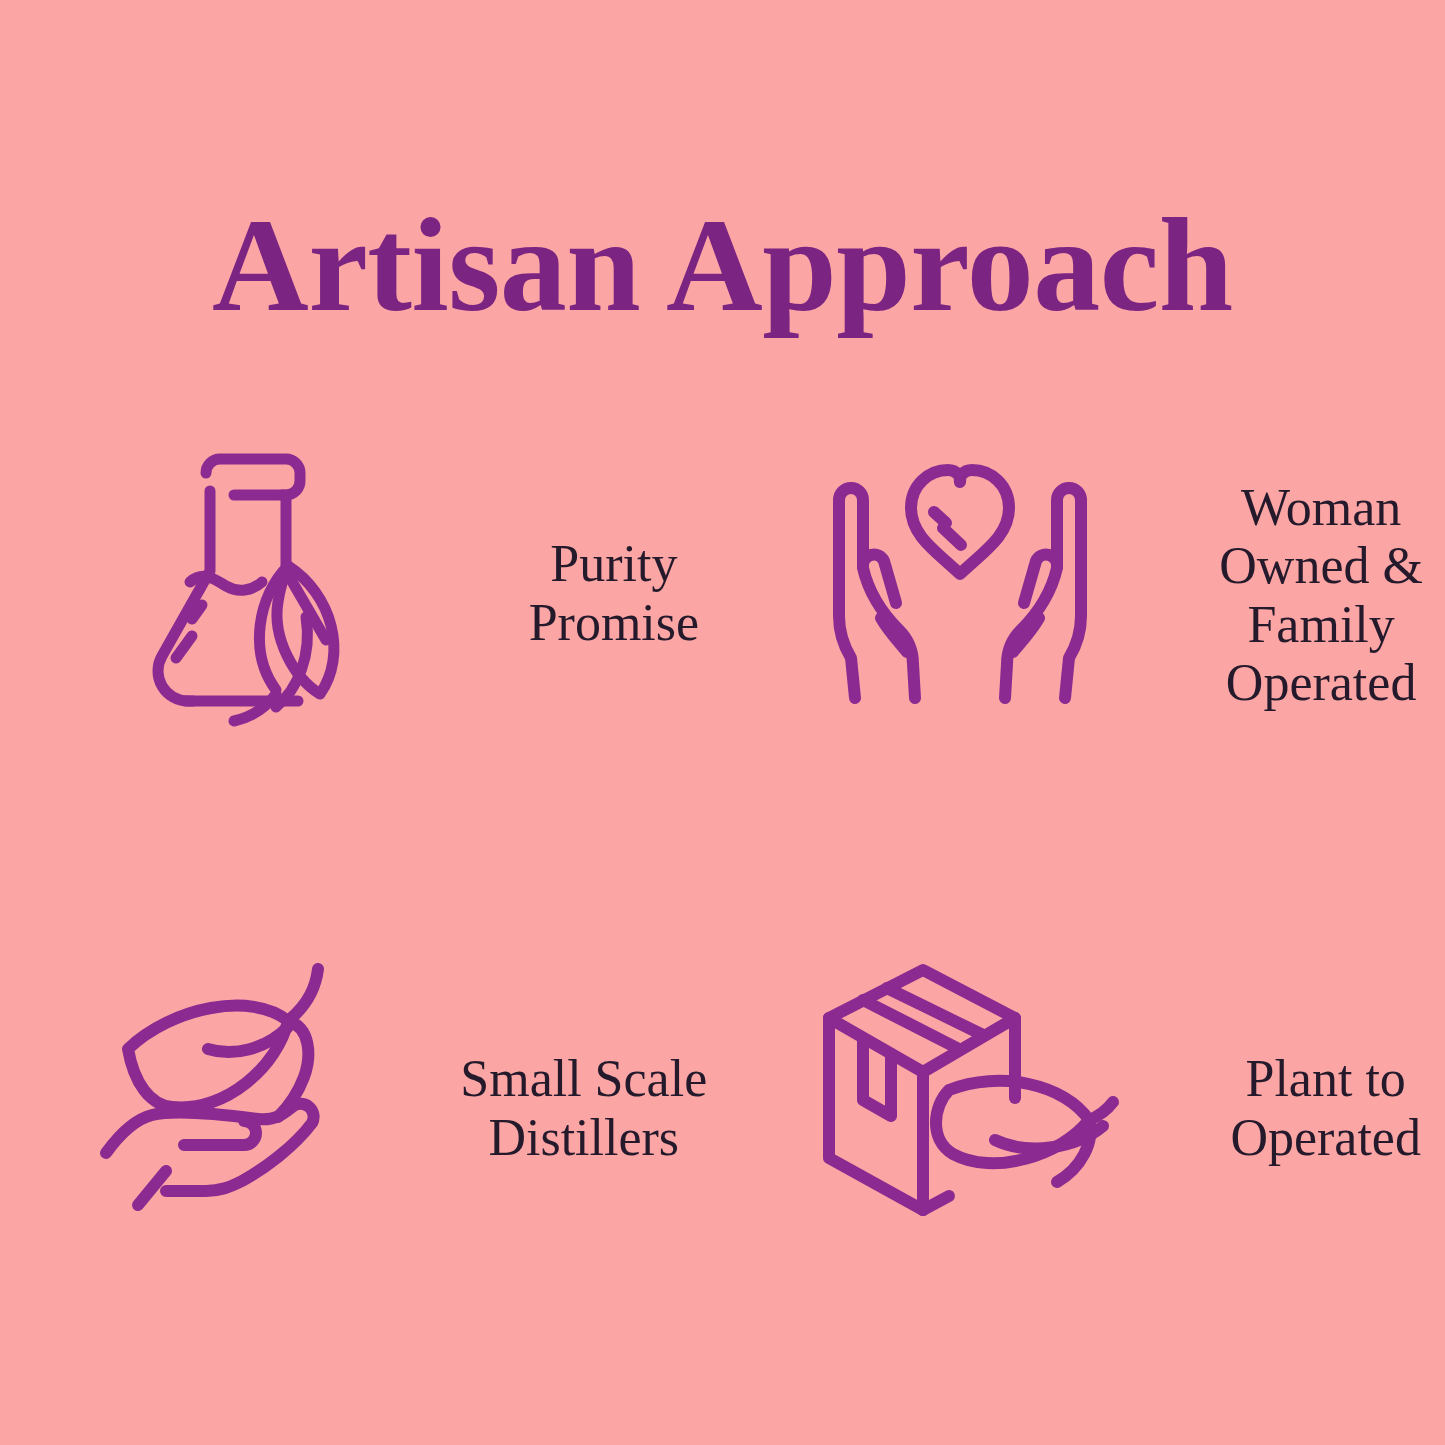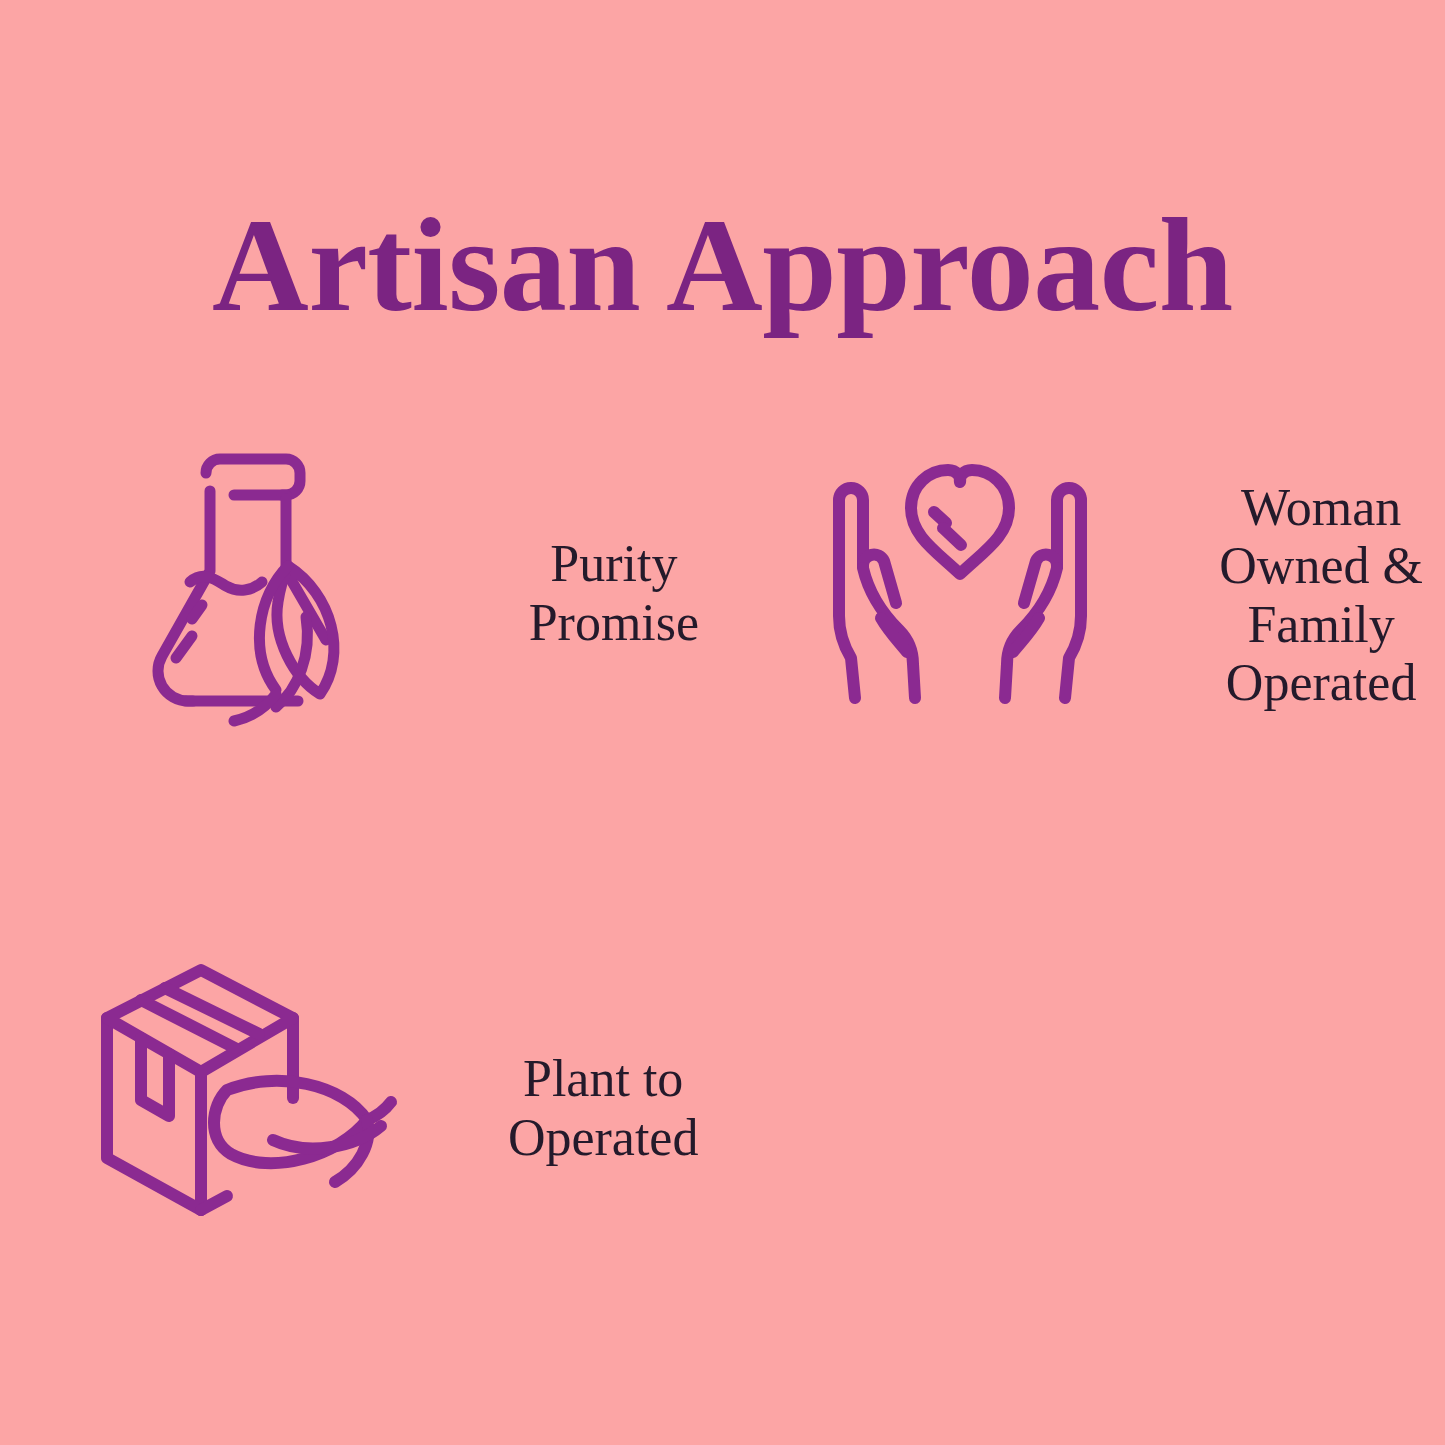--- a/index.html
+++ b/index.html
@@ -155,20 +155,50 @@
           <path d="M266 48 v116 c0 18 -6 32 -12 42 l-4 40"></path>
           <path d="M242 114 a11 11 0 0 0 -21 -5 l-12 42"></path>
           <path d="M242 116 c-6 26 -20 46 -36 62 c-10 10 -14 22 -14 34 l-2 34"></path>
           <path d="M224 166 c-8 14 -18 24 -26 34"></path>
         </svg>
       </div>
       <div class="caption">Woman Owned &amp;
 Family Operated</div>
     </div>
 
+    <div class="cell row2">
+      <div class="icon-wrap">
+        <svg width="260" height="250" viewBox="0 0 260 250" fill="none" stroke="#8b2a91" stroke-width="12" stroke-linecap="round" stroke-linejoin="round">
+
+          <path d="M36 86
+                   c44 -42 124 -58 160 -28
+                   c-10 44 -62 92 -116 86
+                   c-22 -2 -38 -24 -44 -58 z"></path>
+
+          <path d="M196 58 c22 -18 28 -36 30 -52"></path>
+
+          <path d="M196 58 c22 6 24 34 16 56 c-6 16 -16 30 -26 40"></path>
+
+          <path d="M116 86 c26 8 58 0 80 -22"></path>
+
+          <path d="M14 190
+                   c16 -22 30 -34 46 -38
+                   c24 -6 76 0 106 4
+                   c16 2 24 -4 34 -12
+                   a13 13 0 0 1 20 16
+                   c-18 24 -48 46 -70 58
+                   c-12 6 -22 10 -36 10 h-40"></path>
+
+          <path name="finger-crease" d="M92 182 h60 a12 12 0 0 0 0 -24"></path>
+
+          <path d="M74 208 l-28 34"></path>
+        </svg>
+      </div>
+      <div class="caption">Small Scale Distillers</div>
+    </div>
 
     <div class="cell row2 cell-package">
       <div class="icon-wrap">
         <svg width="300" height="255" viewBox="0 0 300 255" fill="none" stroke="#8b2a91" stroke-width="12" stroke-linecap="round" stroke-linejoin="round">
 
           <path d="M10 58 v140 l94 52"></path>
 
           <path d="M104 112 v138"></path>
 
           <path d="M104 250 l26 -14"></path>

